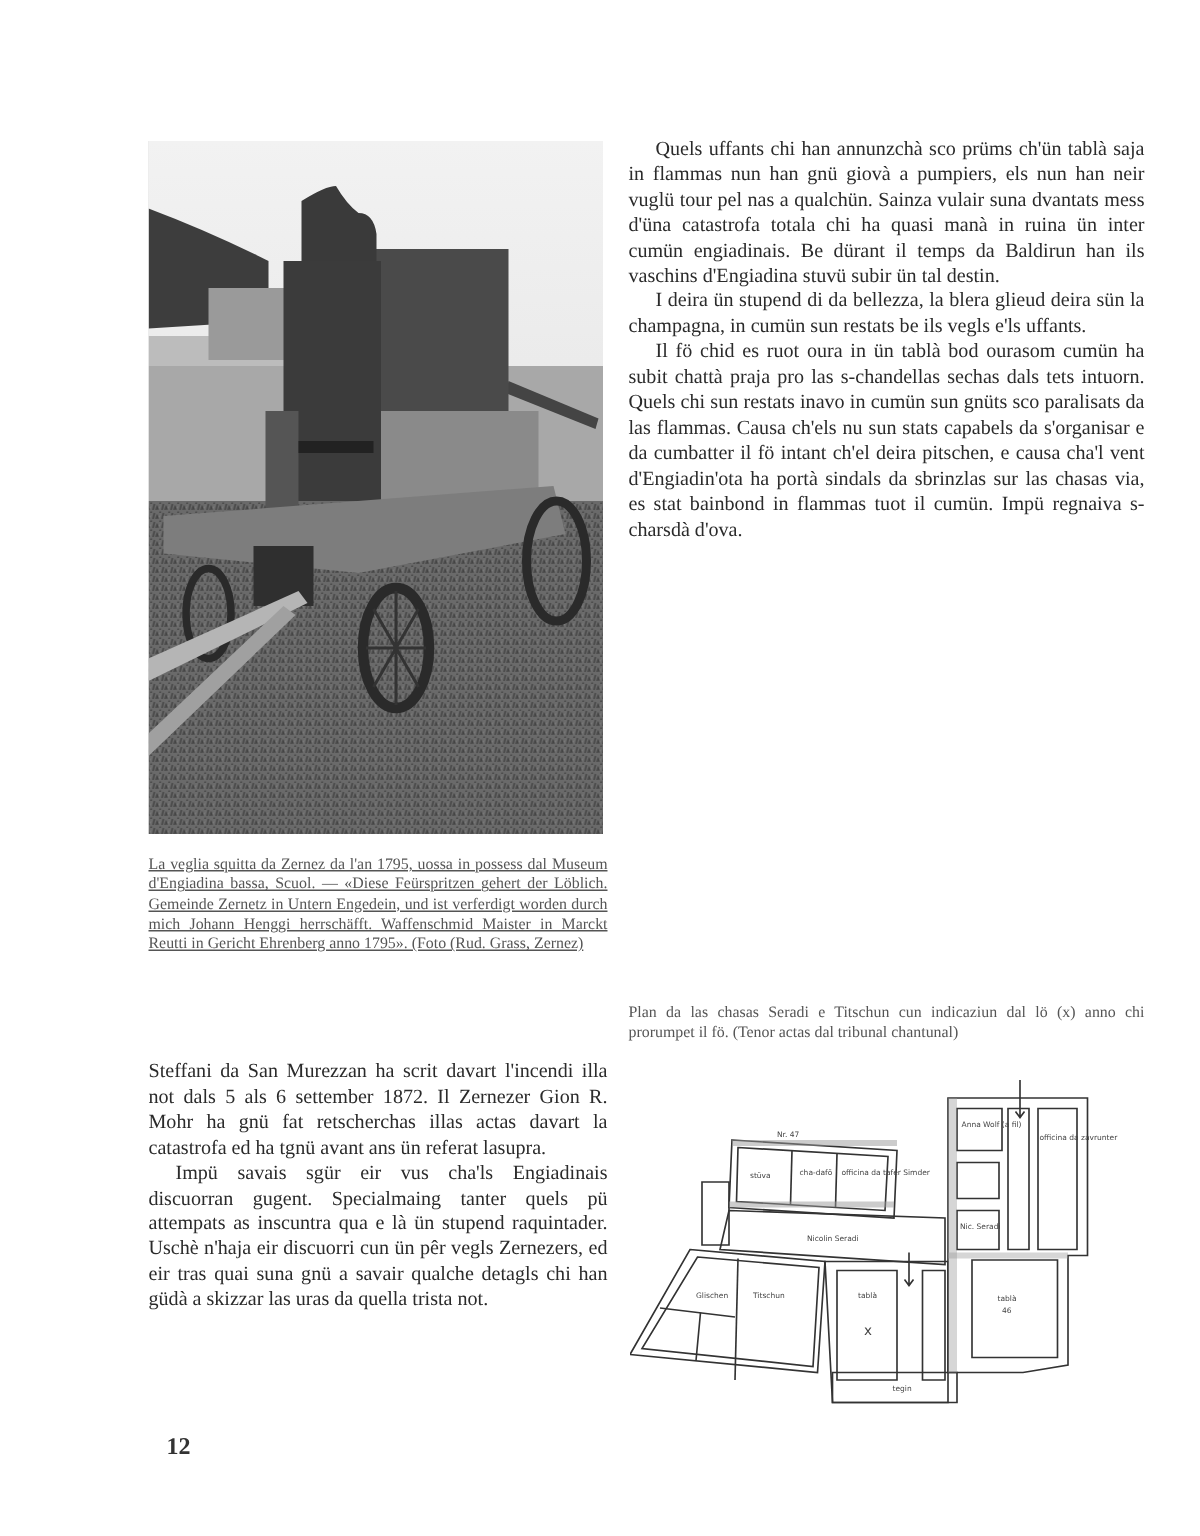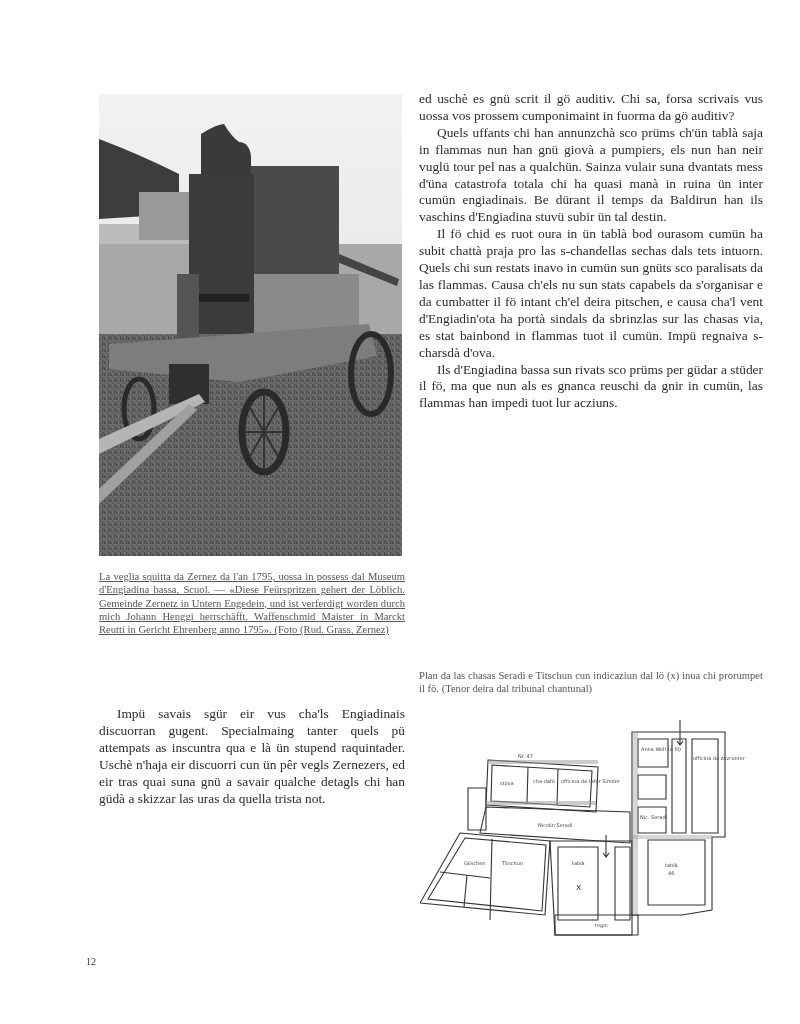--- a/index.html
+++ b/index.html
@@ -13,21 +13,21 @@
   .col { position: absolute; font-size: 13.4px; line-height: 16.9px; text-align: justify;
          hyphens: manual; color: #2b2b2b; }
   .col p { margin: 0; text-indent: 18px; }
   .col p.noindent { text-indent: 0; }
   .col-right { left: 419px; top: 91px; width: 344px; }
   .col-left { left: 99px; top: 706px; width: 306px; }
   .caption-right { position: absolute; left: 419px; top: 669px; width: 344px;
                    font-size: 10.6px; line-height: 13.3px; color: #555; text-align: justify; }
   .plan { position: absolute; left: 420px; top: 715px; width: 360px; height: 240px; }
   .plan text { font-family: "DejaVu Sans", sans-serif; font-size: 5px; fill: #444; }
-  .pagenum { position: absolute; left: 86px; top: 956px; font-size: 10px; color: #333; }
+  .pagenum { position: absolute; left: 111px; top: 956px; font-size: 16px; color: #333; font-weight: bold; }
 </style>
 </head>
 <body>
 
 <div class="photo">
   <svg width="303" height="462" viewBox="0 0 303 462">
     <defs>
       <linearGradient id="sky" x1="0" y1="0" x2="0" y2="1">
         <stop offset="0" stop-color="#f2f2f2"></stop>
         <stop offset="1" stop-color="#dcdcdc"></stop>
@@ -66,27 +66,26 @@
     <ellipse cx="40" cy="315" rx="15" ry="30" fill="none" stroke="#2a2a2a" stroke-width="5"></ellipse>
 
     <path d="M0 345 L100 300 L106 308 L0 360 Z" fill="#b5b5b5"></path>
     <path d="M0 395 L90 310 L98 316 L0 410 Z" fill="#a0a0a0"></path>
   </svg>
 </div>
 
 <div class="caption-left">La veglia squitta da Zernez da l'an 1795, uossa in possess dal Museum d'Engiadina bassa, Scuol. — «Diese Feürspritzen gehert der Löblich. Gemeinde Zernetz in Untern Engedein, und ist verferdigt worden durch mich Johann Henggi herrschäfft. Waffenschmid Maister in Marckt Reutti in Gericht Ehrenberg anno 1795». (Foto (Rud. Grass, Zernez)</div>
 
 <div class="col col-right">
-  <p class="noindent">ed uschè es gnü scrit il gö auditiv. Chi sa, forsa scrivais vus uossa vos prossem cumponimaint in fuorma da gö auditiv?</p>
   <p>Quels uffants chi han annunzchà sco prüms ch'ün tablà saja in flammas nun han gnü giovà a pumpiers, els nun han neir vuglü tour pel nas a qualchün. Sainza vulair suna dvantats mess d'üna catastrofa totala chi ha quasi manà in ruina ün inter cumün engiadinais. Be dürant il temps da Baldirun han ils vaschins d'Engiadina stuvü subir ün tal destin.</p>
+  <p>I deira ün stupend di da bellezza, la blera glieud deira sün la champagna, in cumün sun restats be ils vegls e'ls uffants.</p>
   <p>Il fö chid es ruot oura in ün tablà bod ourasom cumün ha subit chattà praja pro las s-chandellas sechas dals tets intuorn. Quels chi sun restats inavo in cumün sun gnüts sco paralisats da las flammas. Causa ch'els nu sun stats capabels da s'organisar e da cumbatter il fö intant ch'el deira pitschen, e causa cha'l vent d'Engiadin'ota ha portà sindals da sbrinzlas sur las chasas via, es stat bainbond in flammas tuot il cumün. Impü regnaiva s-charsdà d'ova.</p>
-  <p>Ils d'Engiadina bassa sun rivats sco prüms per güdar a stüder il fö, ma que nun als es gnanca reuschi da gnir in cumün, las flammas han impedi tuot lur acziuns.</p>
 </div>
 
-<div class="caption-right">Plan da las chasas Seradi e Titschun cun indicaziun dal lö (x) inua chi prorumpet il fö. (Tenor deira dal tribunal chantunal)</div>
+<div class="caption-right">Plan da las chasas Seradi e Titschun cun indicaziun dal lö (x) anno chi prorumpet il fö. (Tenor actas dal tribunal chantunal)</div>
 
 <div class="plan">
   <svg width="360" height="240" viewBox="0 0 360 240">
     <g fill="none" stroke="#333" stroke-width="1.1">
 
       <path d="M68 45 L178 52 L176 97 L66 90 Z"></path>
       <path d="M72 50 L172 56 L170 92 L71 86 Z"></path>
       <line x1="108" y1="52" x2="107" y2="88"></line>
       <line x1="138" y1="54" x2="137" y2="90"></line>
 
@@ -134,16 +133,17 @@
     <text x="82" y="150">Titschun</text>
     <text x="152" y="150">tablà</text>
     <text x="156" y="175" style="font-size:9px">x</text>
     <text x="245" y="152">tablà</text>
     <text x="248" y="160">46</text>
     <text x="175" y="212">tegin</text>
   </svg>
 </div>
 
 <div class="col col-left">
+  <p class="noindent">Steffani da San Murezzan ha scrit davart l'incendi illa not dals 5 als 6 settember 1872. Il Zernezer Gion R. Mohr ha gnü fat retscherchas illas actas davart la catastrofa ed ha tgnü avant ans ün referat lasupra.</p>
   <p>Impü savais sgür eir vus cha'ls Engiadinais discuorran gugent. Specialmaing tanter quels pü attempats as inscuntra qua e là ün stupend raquintader. Uschè n'haja eir discuorri cun ün pêr vegls Zernezers, ed eir tras quai suna gnü a savair qualche detagls chi han güdà a skizzar las uras da quella trista not.</p>
 </div>
 
 <div class="pagenum">12</div>
 
 </body></html>

